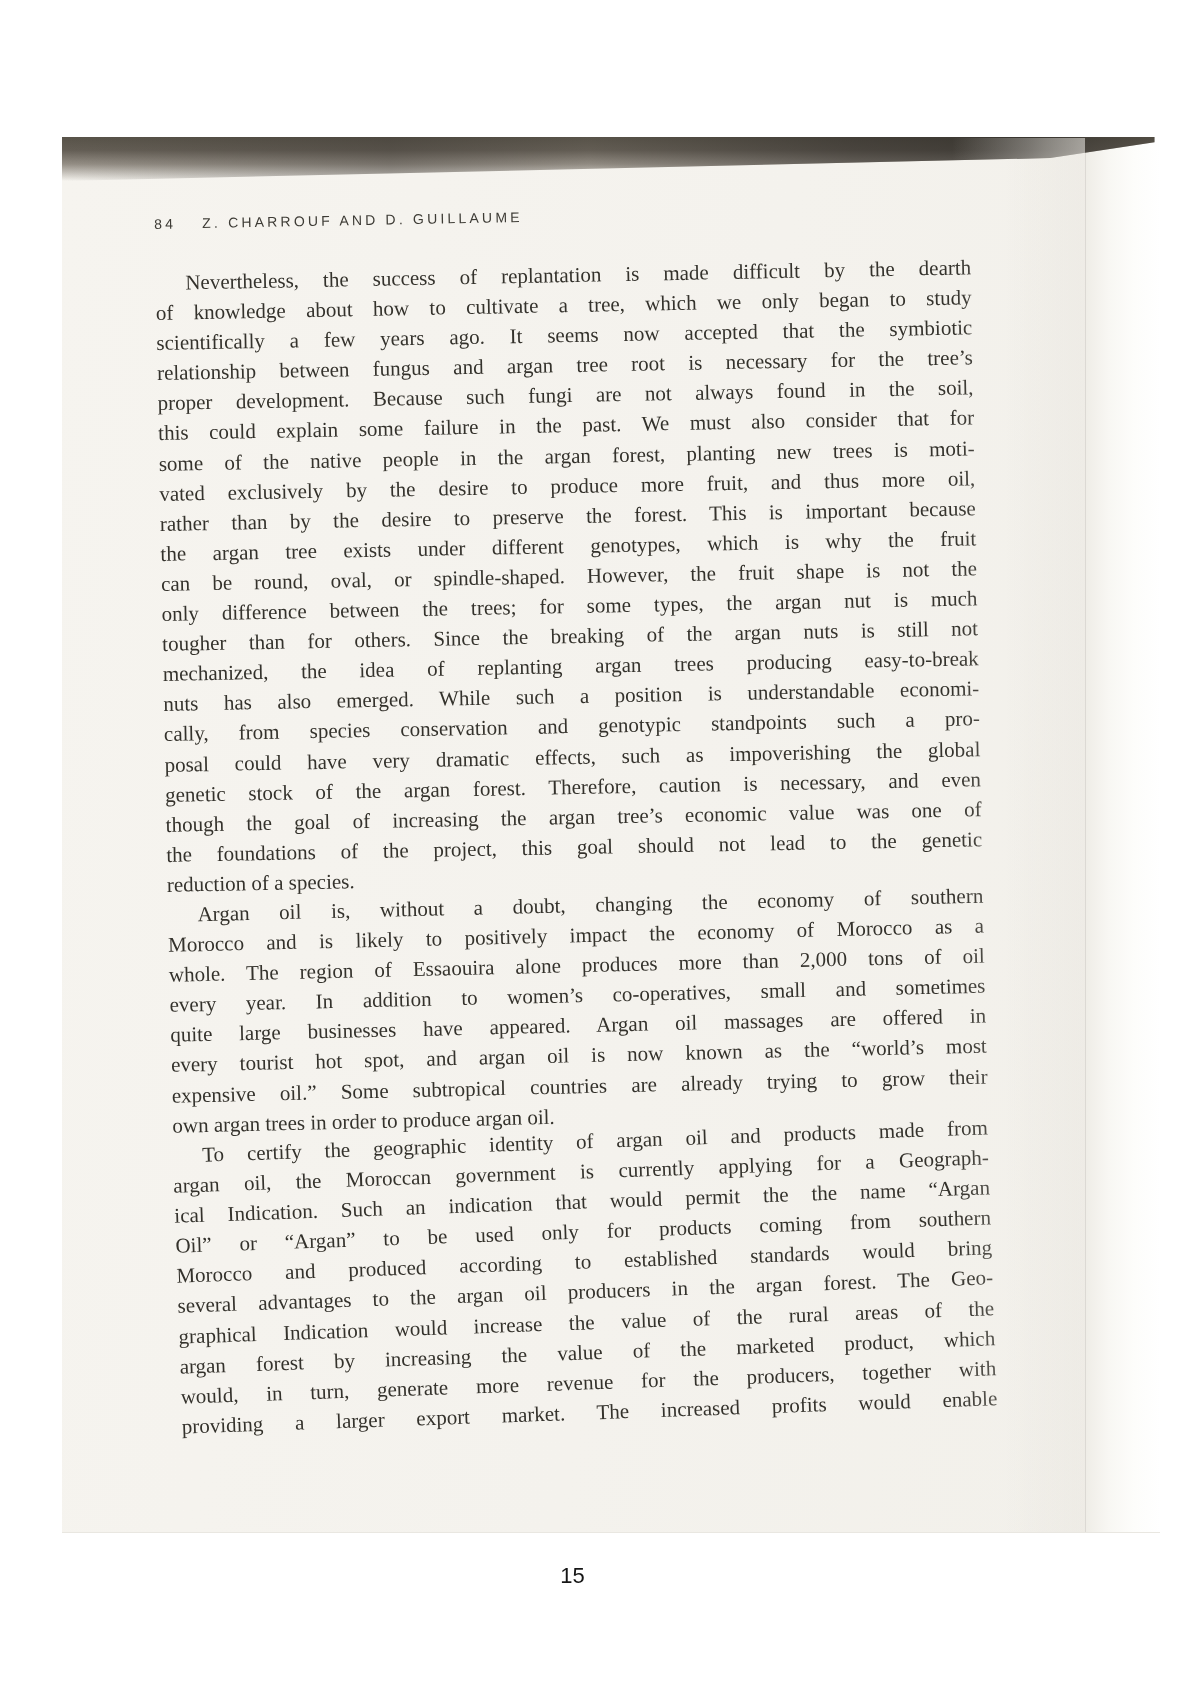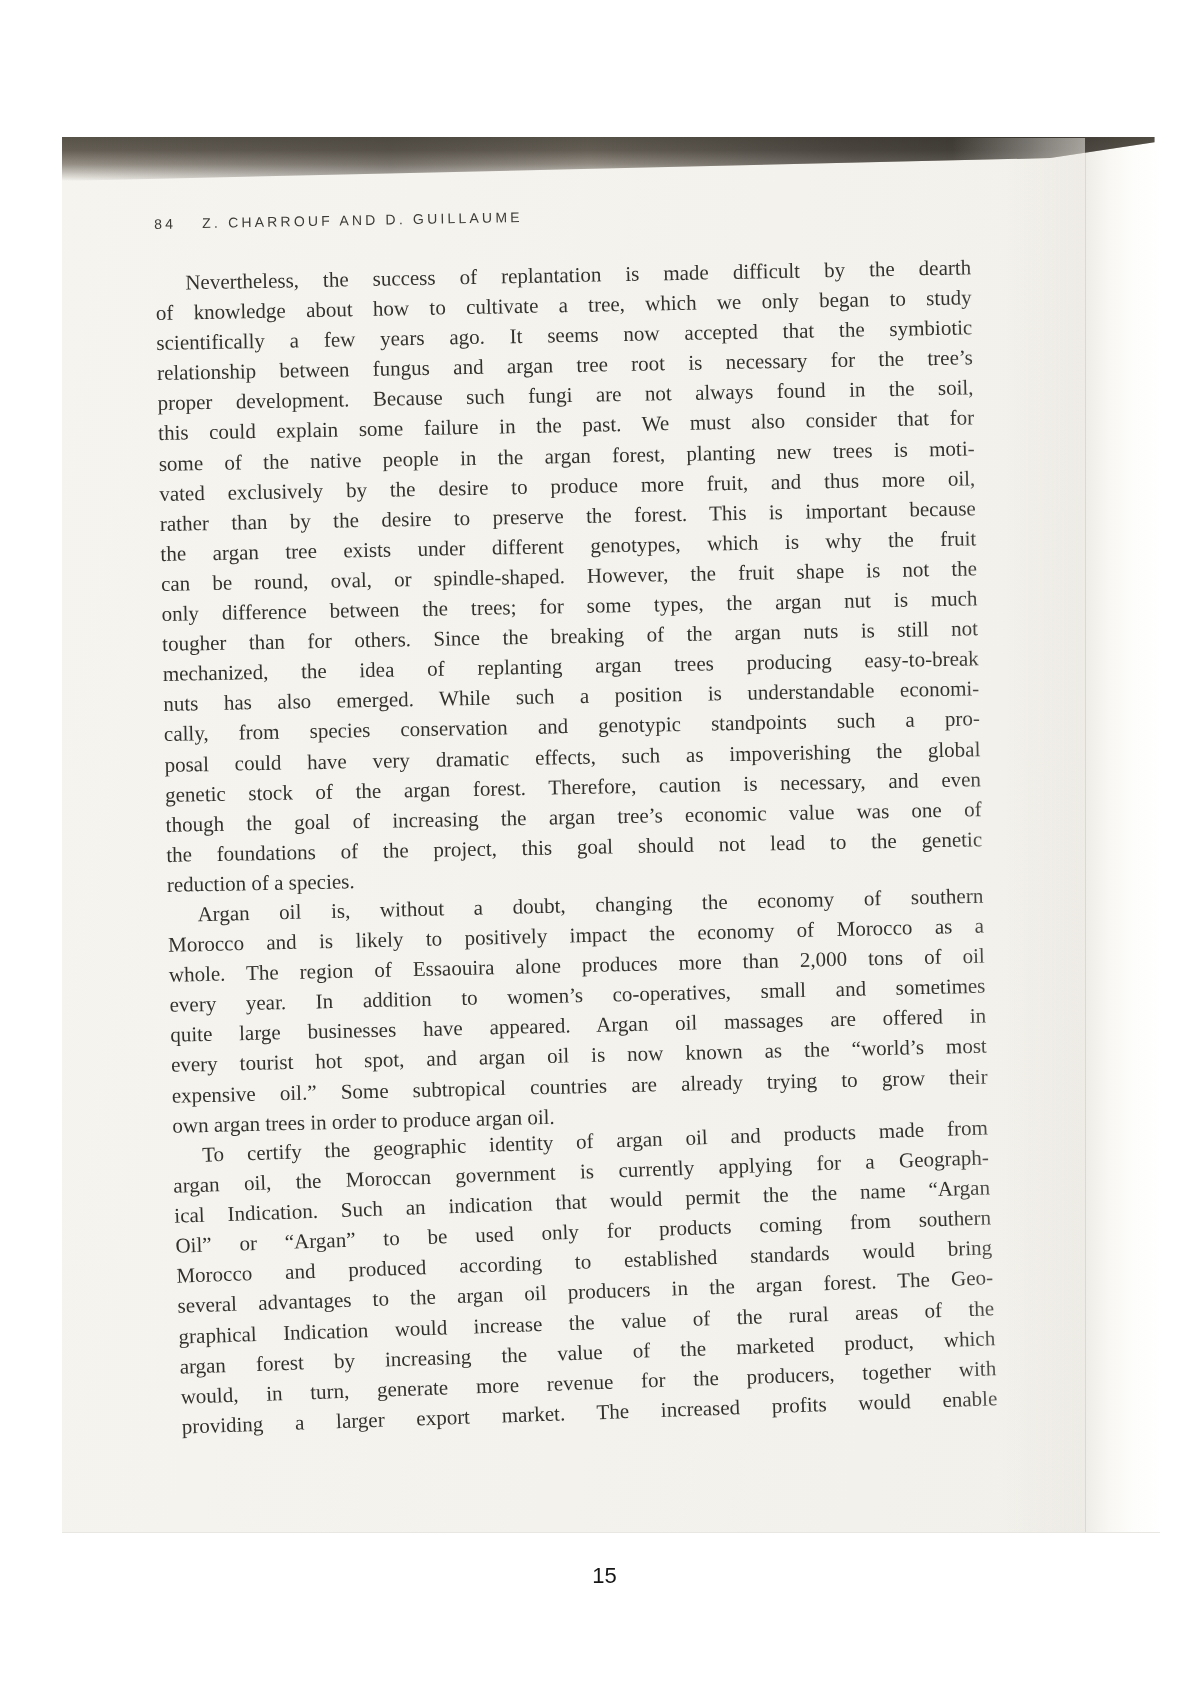--- a/index.html
+++ b/index.html
@@ -62,21 +62,21 @@
   
   .fade{
     position:absolute;left:890px;top:0;width:133px;height:100%;
     background:linear-gradient(to right,rgba(243,241,236,0) 0%,rgba(243,241,236,0.40) 70%,rgba(243,241,236,0.55) 100%);
     pointer-events:none;
   }
 
   
   .footer{
     position:absolute;left:0;top:1563px;width:1145px;text-align:center;
-    font-family:"Liberation Sans", sans-serif;font-size:22px;color:#161616;padding-left:32px;
+    font-family:"Liberation Sans", sans-serif;font-size:22px;color:#161616;
   }
 </style>
 </head>
 <body>
 
 <div class="sheet">
 
   <div class="scan">
     <div class="curl"></div>
     <div class="gutter-shadow"></div>

